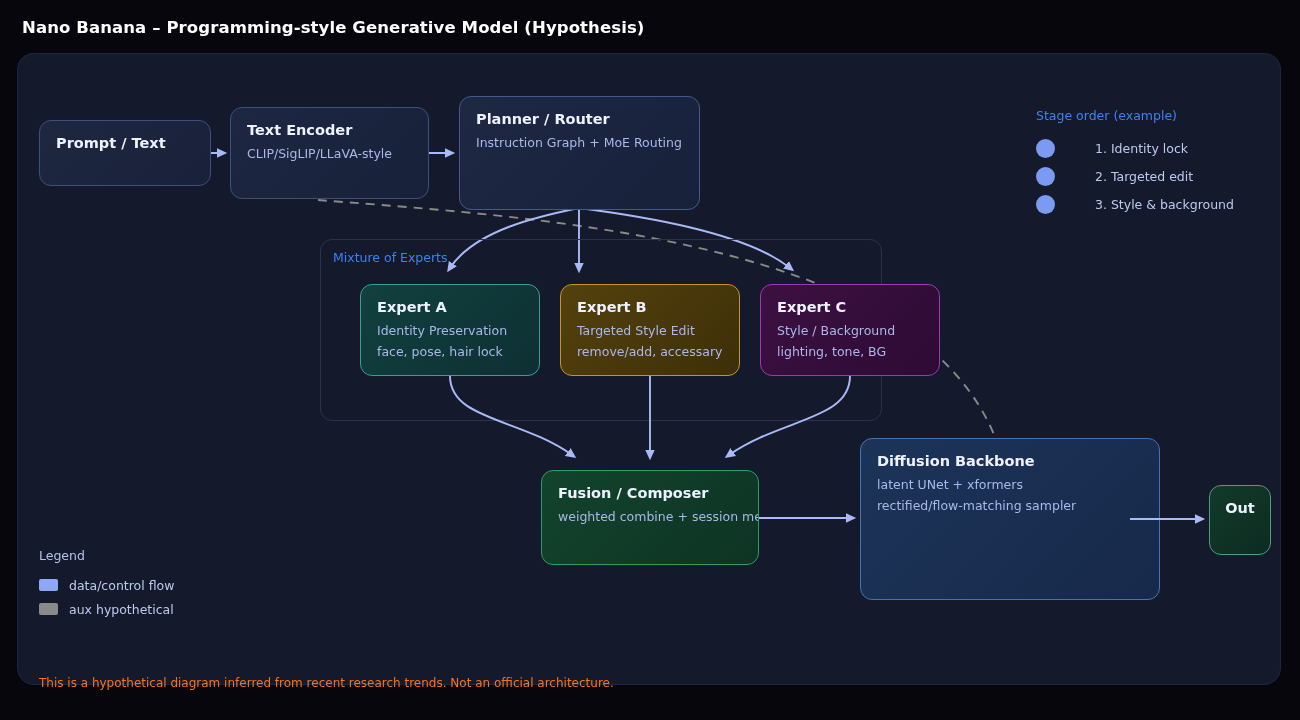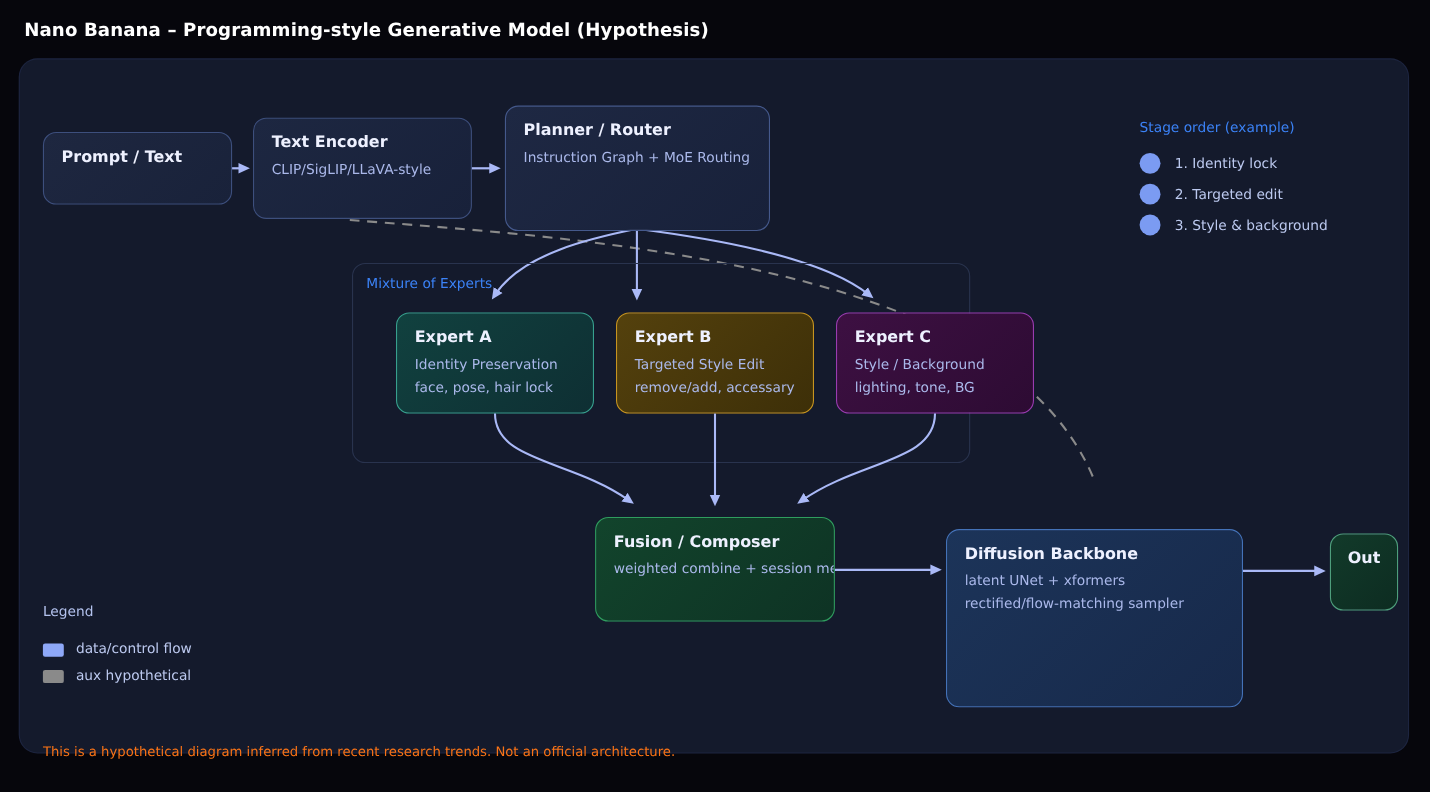--- a/index.html
+++ b/index.html
@@ -134,24 +134,23 @@
     background: linear-gradient(135deg, #3d1042 0%, #2d0b33 100%);
     border: 1px solid #9a3bb0;
   }
 
   #node-fusion {
     left: 541px; top: 470px; width: 218px; height: 95px;
     background: linear-gradient(135deg, #12442c 0%, #0e3324 100%);
     border: 1px solid #2f9d5e;
   }
   #node-diffusion {
-    left: 860px; top: 438px; width: 270px; height: 162px;
+    left: 860px; top: 438px; width: 300px; height: 162px;
     background: linear-gradient(135deg, #1c3459 0%, #17294a 100%);
     border: 1px solid #4472b8;
-    margin-top: 43px;
   }
   #node-out {
     left: 1209px; top: 485px; width: 62px; height: 70px;
     background: linear-gradient(135deg, #123a2a 0%, #0d2c21 100%);
     border: 1px solid #4e9e7c;
     justify-content: center;
   }
 
   
   #stage-order {
@@ -162,20 +161,21 @@
   #stage-order .so-title {
     font-size: 12.5px;
     color: #3b82f6;
     margin-bottom: 11px;
     white-space: nowrap;
   }
   .so-row {
     display: flex;
     align-items: center;
     height: 28px;
+    gap: 27px;
   }
   .so-dot {
     width: 19px; height: 19px;
     border-radius: 50%;
     background: #7b9bf2;
     flex: 0 0 auto;
     margin-right: 13px;
   }
   .so-text {
     font-size: 12.5px;
@@ -188,21 +188,21 @@
     position: absolute;
     left: 39px; top: 548px;
   }
   #legend .lg-title {
     font-size: 12.5px;
     color: #b3c2ee;
     margin-bottom: 10px;
   }
   .lg-row {
     display: flex;
-    align-items: flex-end;
+    align-items: center;
     height: 24px;
   }
   .lg-swatch {
     width: 19px; height: 12px;
     border-radius: 2px;
     margin-right: 11px;
     flex: 0 0 auto;
   }
   .lg-text {
     font-size: 12.5px;

